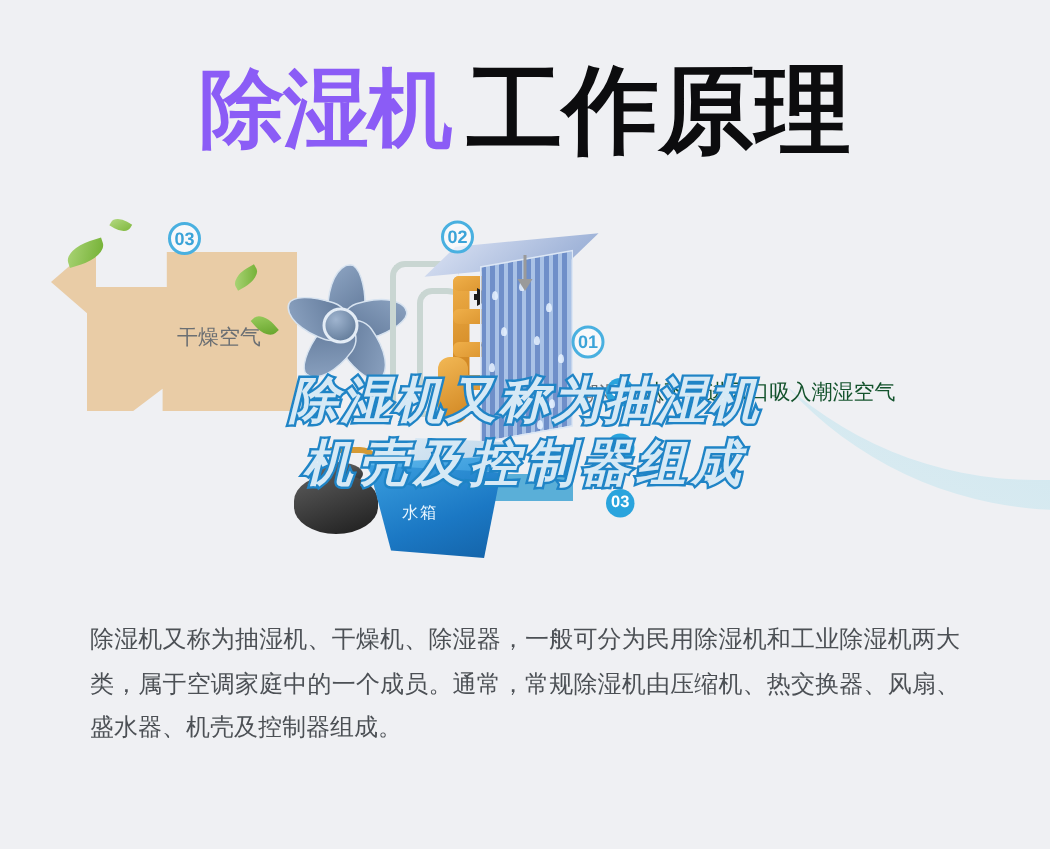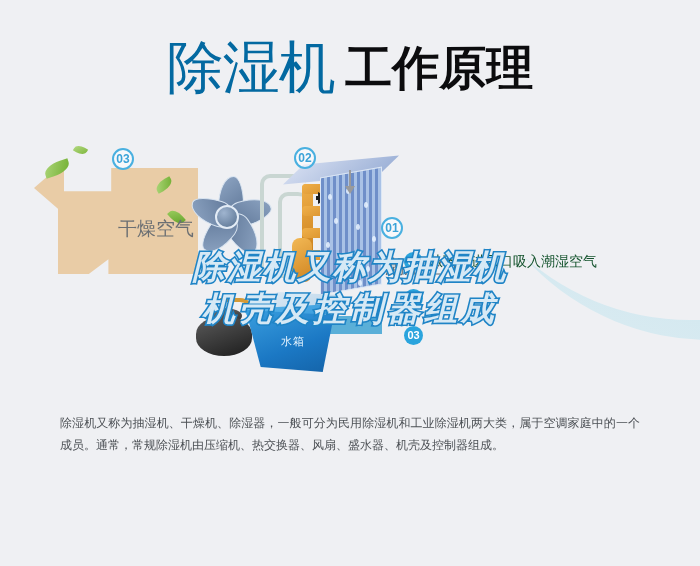--- a/index.html
+++ b/index.html
@@ -12,25 +12,25 @@
     overflow: hidden;
   }
   #page { position: relative; width: 700px; height: 566px; background: #eff0f3; }
 
   
   .title-wrap {
     position: absolute; left: 0; top: 30px; width: 700px;
     text-align: center; white-space: nowrap;
   }
   .title-a {
-    font-size: 57px; font-weight: normal; color: #0369a1;
+    font-size: 57px; font-weight: bold; color: #8b5cf6;
     letter-spacing: -1px; vertical-align: middle;
   }
   .title-b {
-    font-size: 47px; font-weight: bold; color: #0c0c0e;
+    font-size: 64px; font-weight: bold; color: #0c0c0e;
     letter-spacing: 0px; vertical-align: middle; margin-left: 6px;
   }
 
   
   .stage {
     position: absolute; left: 0; top: 120px; width: 700px; height: 280px;
     overflow: hidden;
   }
 
   
@@ -173,21 +173,21 @@
     clip-path: polygon(6% 0%, 100% 8%, 88% 100%, 22% 92%);
     border-radius: 4px;
   }
   .wtank-lip {
     position: absolute; left: 238px; top: 184px; width: 98px; height: 16px;
     background: linear-gradient(160deg,#66bdee,#2f93d8);
     clip-path: polygon(5% 30%, 98% 0%, 100% 60%, 12% 100%);
   }
   .wtank-label {
     position: absolute; left: 268px; top: 214px; width: 50px;
-    font-size: 11px; color: #eaf6ff; text-align: center; letter-spacing: 1px;
+    font-size: 11px; color: #eaf6ff; text-align: left; letter-spacing: 1px;
   }
   .compressor {
     position: absolute; left: 196px; top: 196px; width: 56px; height: 40px;
     border-radius: 50% / 45%;
     background: linear-gradient(160deg,#5c5c5c,#1d1d1d);
   }
   .compressor-top {
     position: absolute; left: 206px; top: 188px; width: 36px; height: 16px;
     border-radius: 50%;
     background: linear-gradient(160deg,#7a7a7a,#2a2a2a);
@@ -229,21 +229,21 @@
     position: absolute; left: 349px; top: 50px; width: 2px; height: 18px;
     background: #9a9a9a;
   }
   .callout-stem:after {
     content:""; position:absolute; left:-4px; top:16px;
     border-left: 5px solid transparent; border-right: 5px solid transparent;
     border-top: 8px solid #9a9a9a;
   }
 
   .air-label {
-    position: absolute; font-size: 19px; color: #6b6f73; white-space: nowrap;
+    position: absolute; font-size: 14px; color: #6b6f73; white-space: nowrap;
   }
   .air-label.dry  { left: 118px; top: 96px; }
   .air-label.wet  { left: 385px; top: 134px; }
 
   
   .steps { position: absolute; left: 404px; top: 252px; width: 296px; }
   .step { display: flex; align-items: center; margin-bottom: 18px; }
   .step-num {
     flex: 0 0 auto; width: 19px; height: 19px; border-radius: 50%;
     background: #2aa4dd; color: #fff; font-size: 11px; font-weight: bold;
@@ -264,21 +264,21 @@
     paint-order: stroke fill;
     white-space: nowrap;
   }
   .wm-line.l2 { letter-spacing: 4px; }
 
   
   .copy {
     position: absolute; left: 0; top: 412px; width: 700px; padding: 0 60px;
   }
   .copy p {
-    margin: 0 0 18px 0; font-size: 12px; line-height: 1.85;
+    margin: 0 0 18px 0; font-size: 16px; line-height: 1.85;
     color: #4c5055; text-align: justify;
   }
   .copy b { font-weight: bold; color: #3c4045; }
 </style>
 </head>
 <body style="background: rgb(239, 240, 243);">
 
 <div id="page">
 
   <div class="title-wrap">

